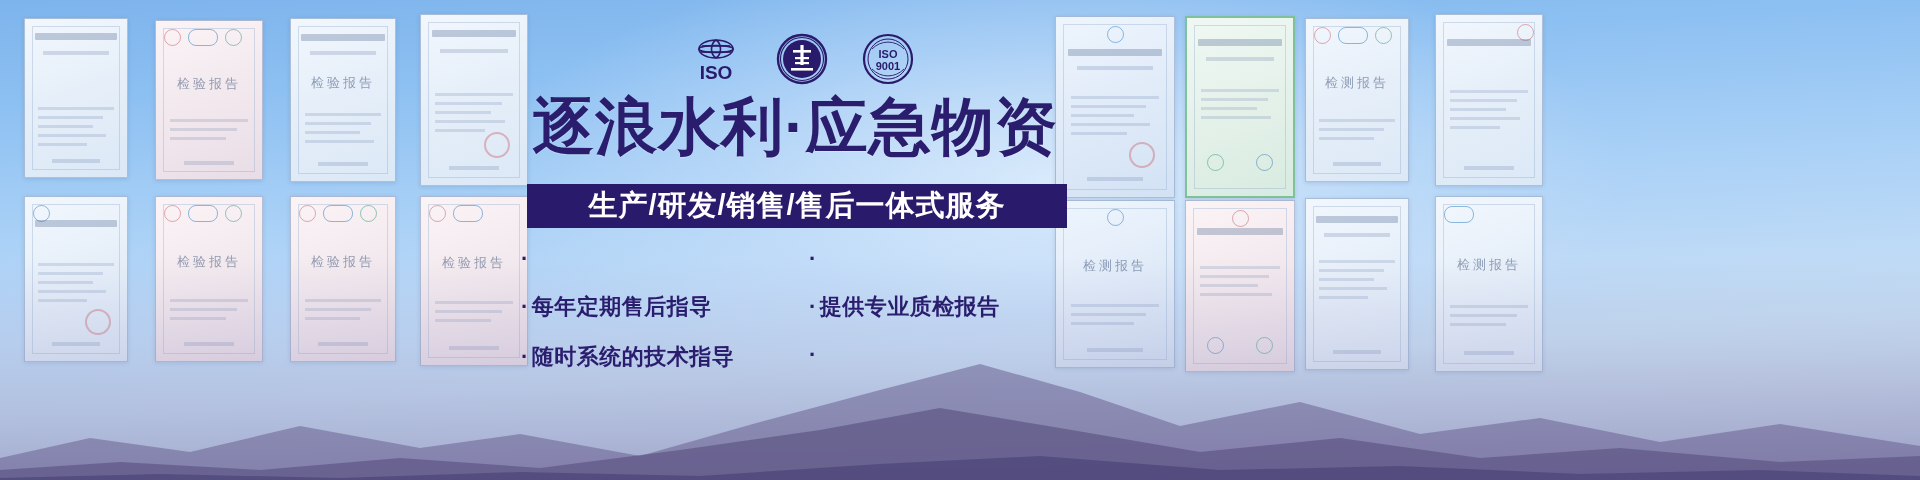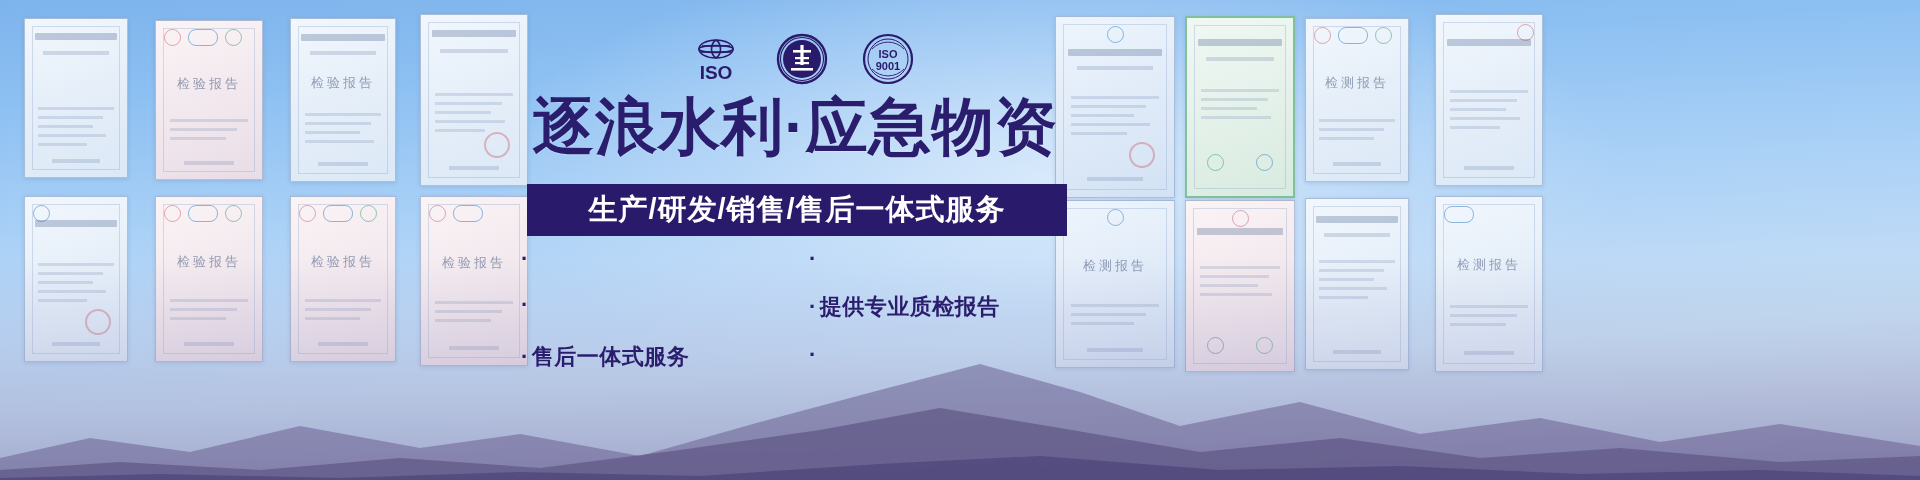--- a/index.html
+++ b/index.html
@@ -110,21 +110,21 @@
     font-size:62px;
     line-height:1.02;
     font-weight:bold;
     color:#2b1d6e;
     letter-spacing:1px;
     white-space:nowrap;
     text-shadow:0 1px 0 rgba(255,255,255,.25);
   }
   .subtitle-bar {
     position:absolute; left:22px; top:184px;
-    width:540px; height:52px;
+    width:540px; height:44px;
     background:#2a1a6b;
     display:flex; align-items:center; justify-content:center;
   }
   .subtitle-bar span {
     color:#ffffff;
     font-size:29px;
     font-weight:bold;
     letter-spacing:1px;
     white-space:nowrap;
   }
@@ -488,31 +488,32 @@
           <span class="dot">·</span>
         </div>
         <div class="feature col-right">
           <span class="dot">·</span>
         </div>
       </div>
 
       <div class="feature-row">
         <div class="feature col-left">
           <span class="dot">·</span>
+          <span>每年定期售后指导</span>
         </div>
         <div class="feature col-right">
           <span class="dot">·</span>
           <span>提供专业质检报告</span>
         </div>
       </div>
 
       <div class="feature-row">
         <div class="feature col-left">
           <span class="dot">·</span>
-          <span>售后一体式服务</span>
+          <span>随时系统的技术指导</span>
         </div>
         <div class="feature col-right">
           <span class="dot">·</span>
         </div>
       </div>
 
     </div>
   </div>
 </div>
 

